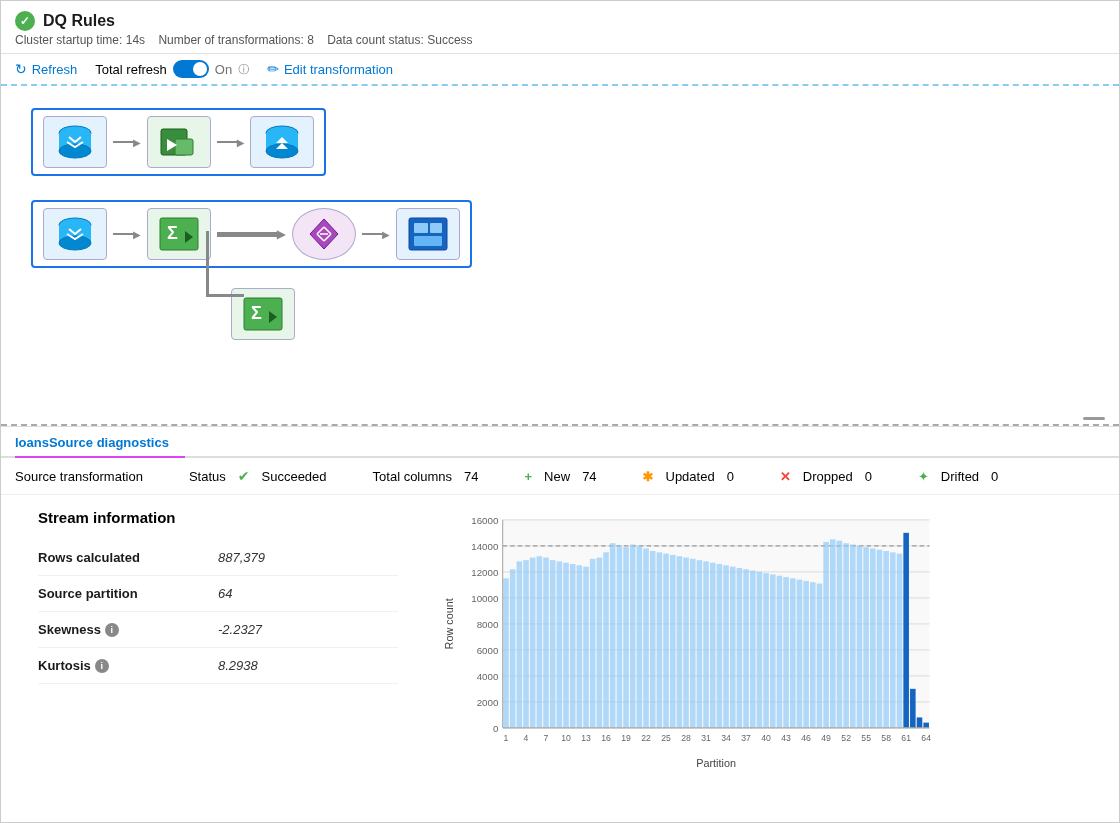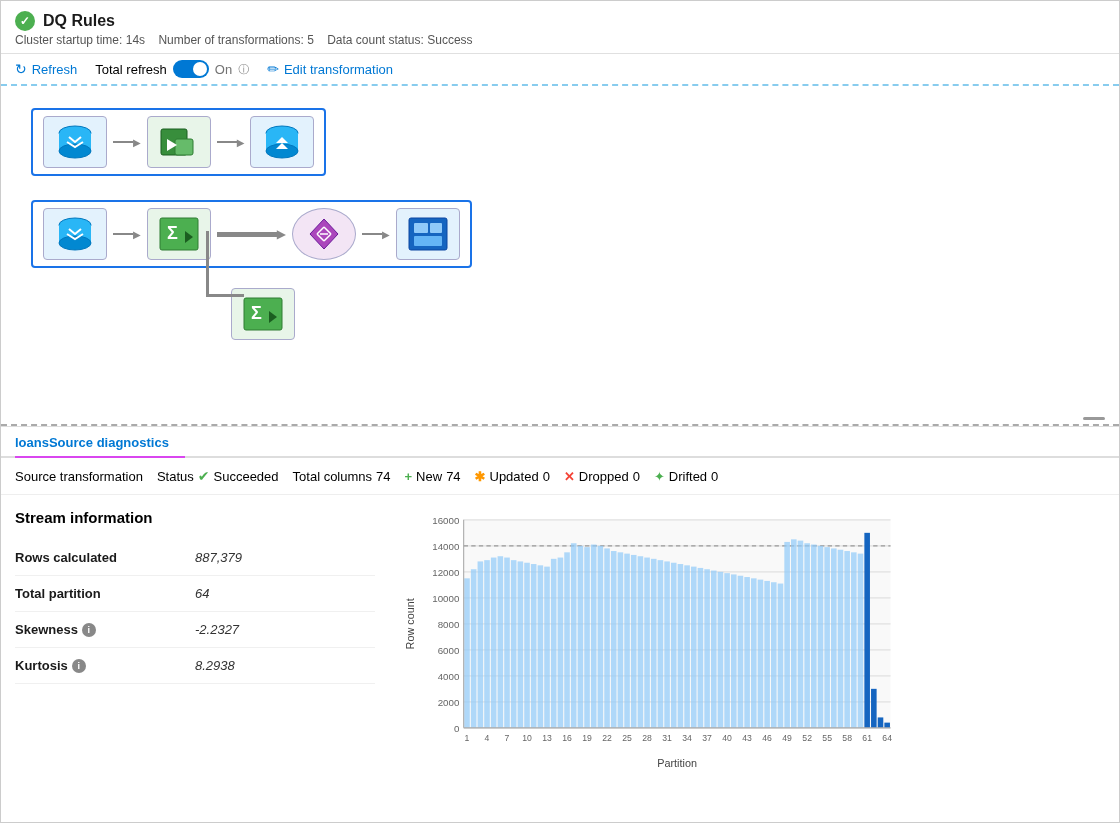--- a/index.html
+++ b/index.html
@@ -150,32 +150,33 @@
     
     .status-bar {
       display: flex;
       align-items: center;
       gap: 14px;
       padding: 10px 14px;
       font-size: 13px;
       border-bottom: 1px solid #eee;
       flex-wrap: wrap;
     }
-    .status-item { display: flex; align-items: center; gap: 4px; }
+    .status-item { display: flex; align-items: center; gap: 12px; margin-left: 32px; }
     .badge-green { color: #4caf50; font-size: 14px; }
     .badge-plus { color: #4caf50; font-weight: bold; }
     .badge-star { color: #ff9800; font-weight: bold; }
     .badge-x { color: #f44336; font-weight: bold; }
     .badge-star-green { color: #4caf50; }
 
     
     .content-area {
       display: flex;
       padding: 14px;
-      gap: 28px;
+      gap: 44px;
+      margin-left: 23px;
     }
 
     
     .stream-info {
       flex: 0 0 360px;
     }
     .stream-info h3 {
       font-size: 15px;
       font-weight: 700;
       margin-bottom: 14px;
@@ -231,21 +232,21 @@
 <div class="main-container">
 
   <div class="header">
     <div class="header-title">
       <div class="green-circle-check">✓</div>
       <span>DQ Rules</span>
     </div>
     <div class="header-meta">
       <span>Cluster startup time: 14s</span>
       &nbsp;&nbsp;
-      <span>Number of transformations: 5</span>
+      <span>Number of transformations: 8</span>
       &nbsp;&nbsp;
       <span>Data count status: Success</span>
     </div>
   </div>
 
   <div class="toolbar">
     <div class="toolbar-btn">
       <span class="refresh-icon">↻</span>
       <span>Refresh</span>
     </div>
@@ -419,21 +420,21 @@
     <div class="content-area">
 
       <div class="stream-info">
         <h3>Stream information</h3>
         <div id="stream-rows">
             <div class="info-row">
               <div class="info-label">Rows calculated</div>
               <div class="info-value">887,379</div>
             </div>
             <div class="info-row">
-              <div class="info-label">Total partition</div>
+              <div class="info-label">Source partition</div>
               <div class="info-value">64</div>
             </div>
             <div class="info-row">
               <div class="info-label">Skewness<span class="info-icon-small">i</span></div>
               <div class="info-value">-2.2327</div>
             </div>
             <div class="info-row">
               <div class="info-label">Kurtosis<span class="info-icon-small">i</span></div>
               <div class="info-value">8.2938</div>
             </div>

